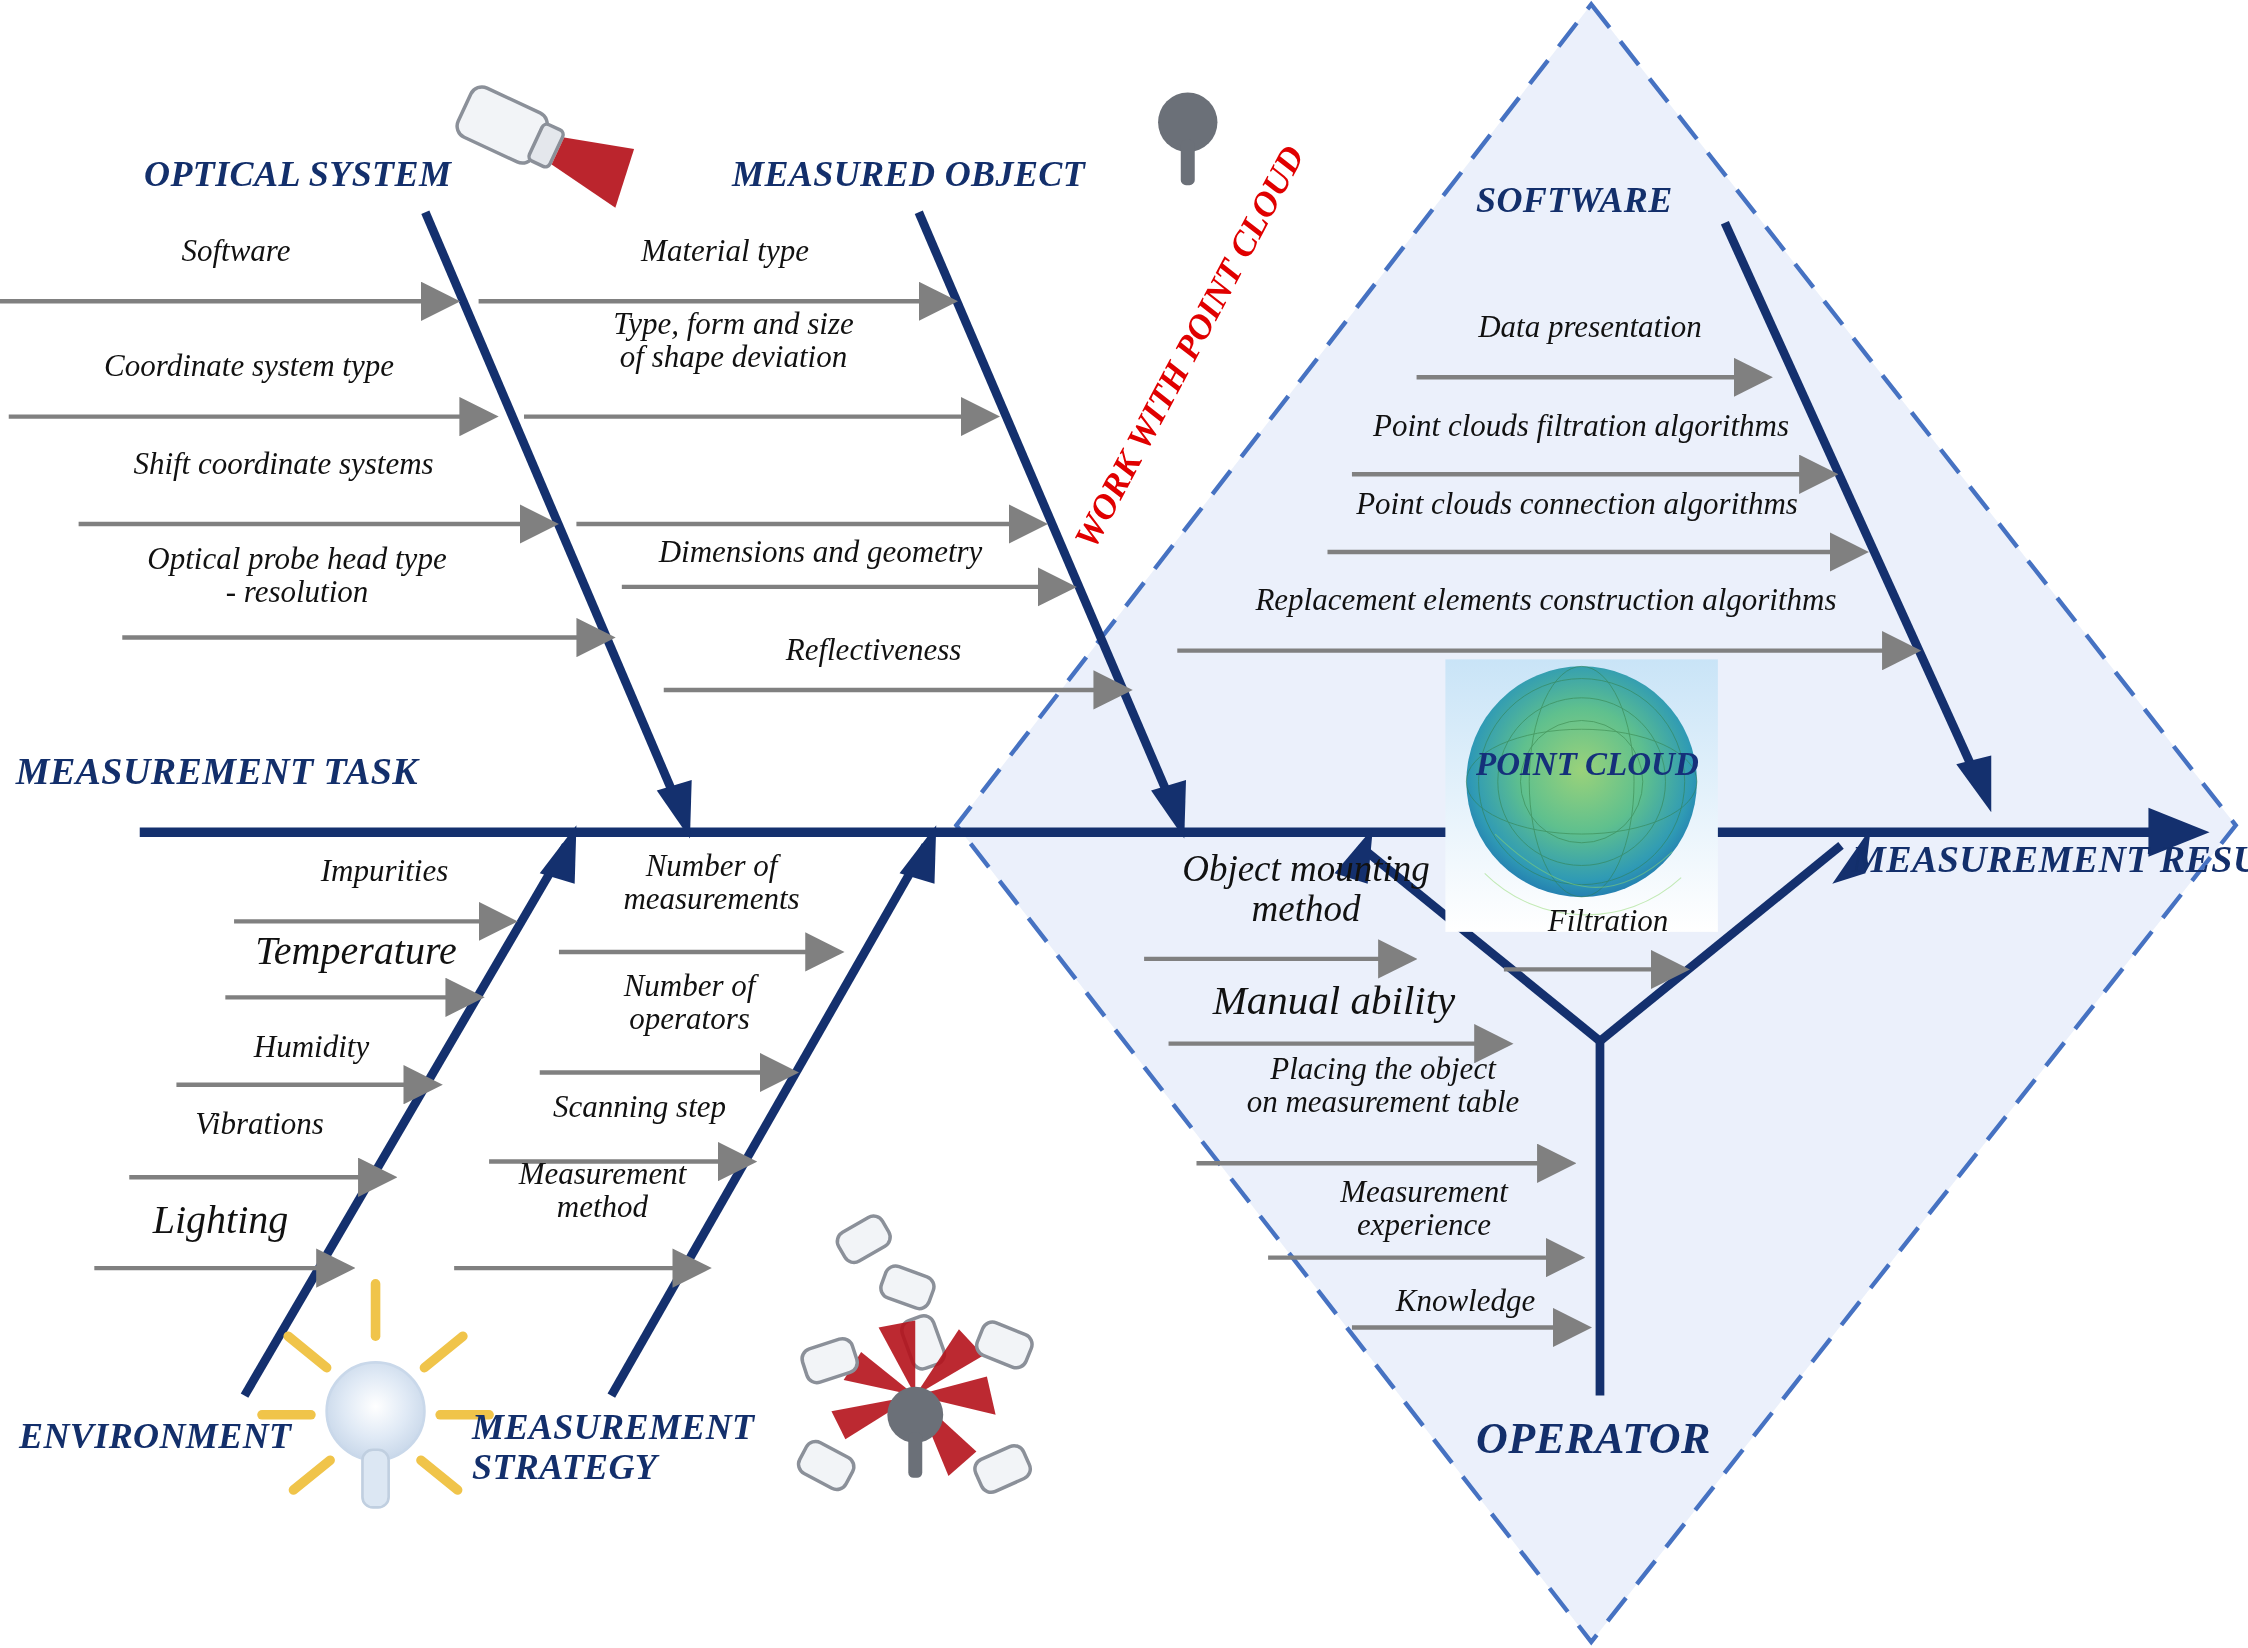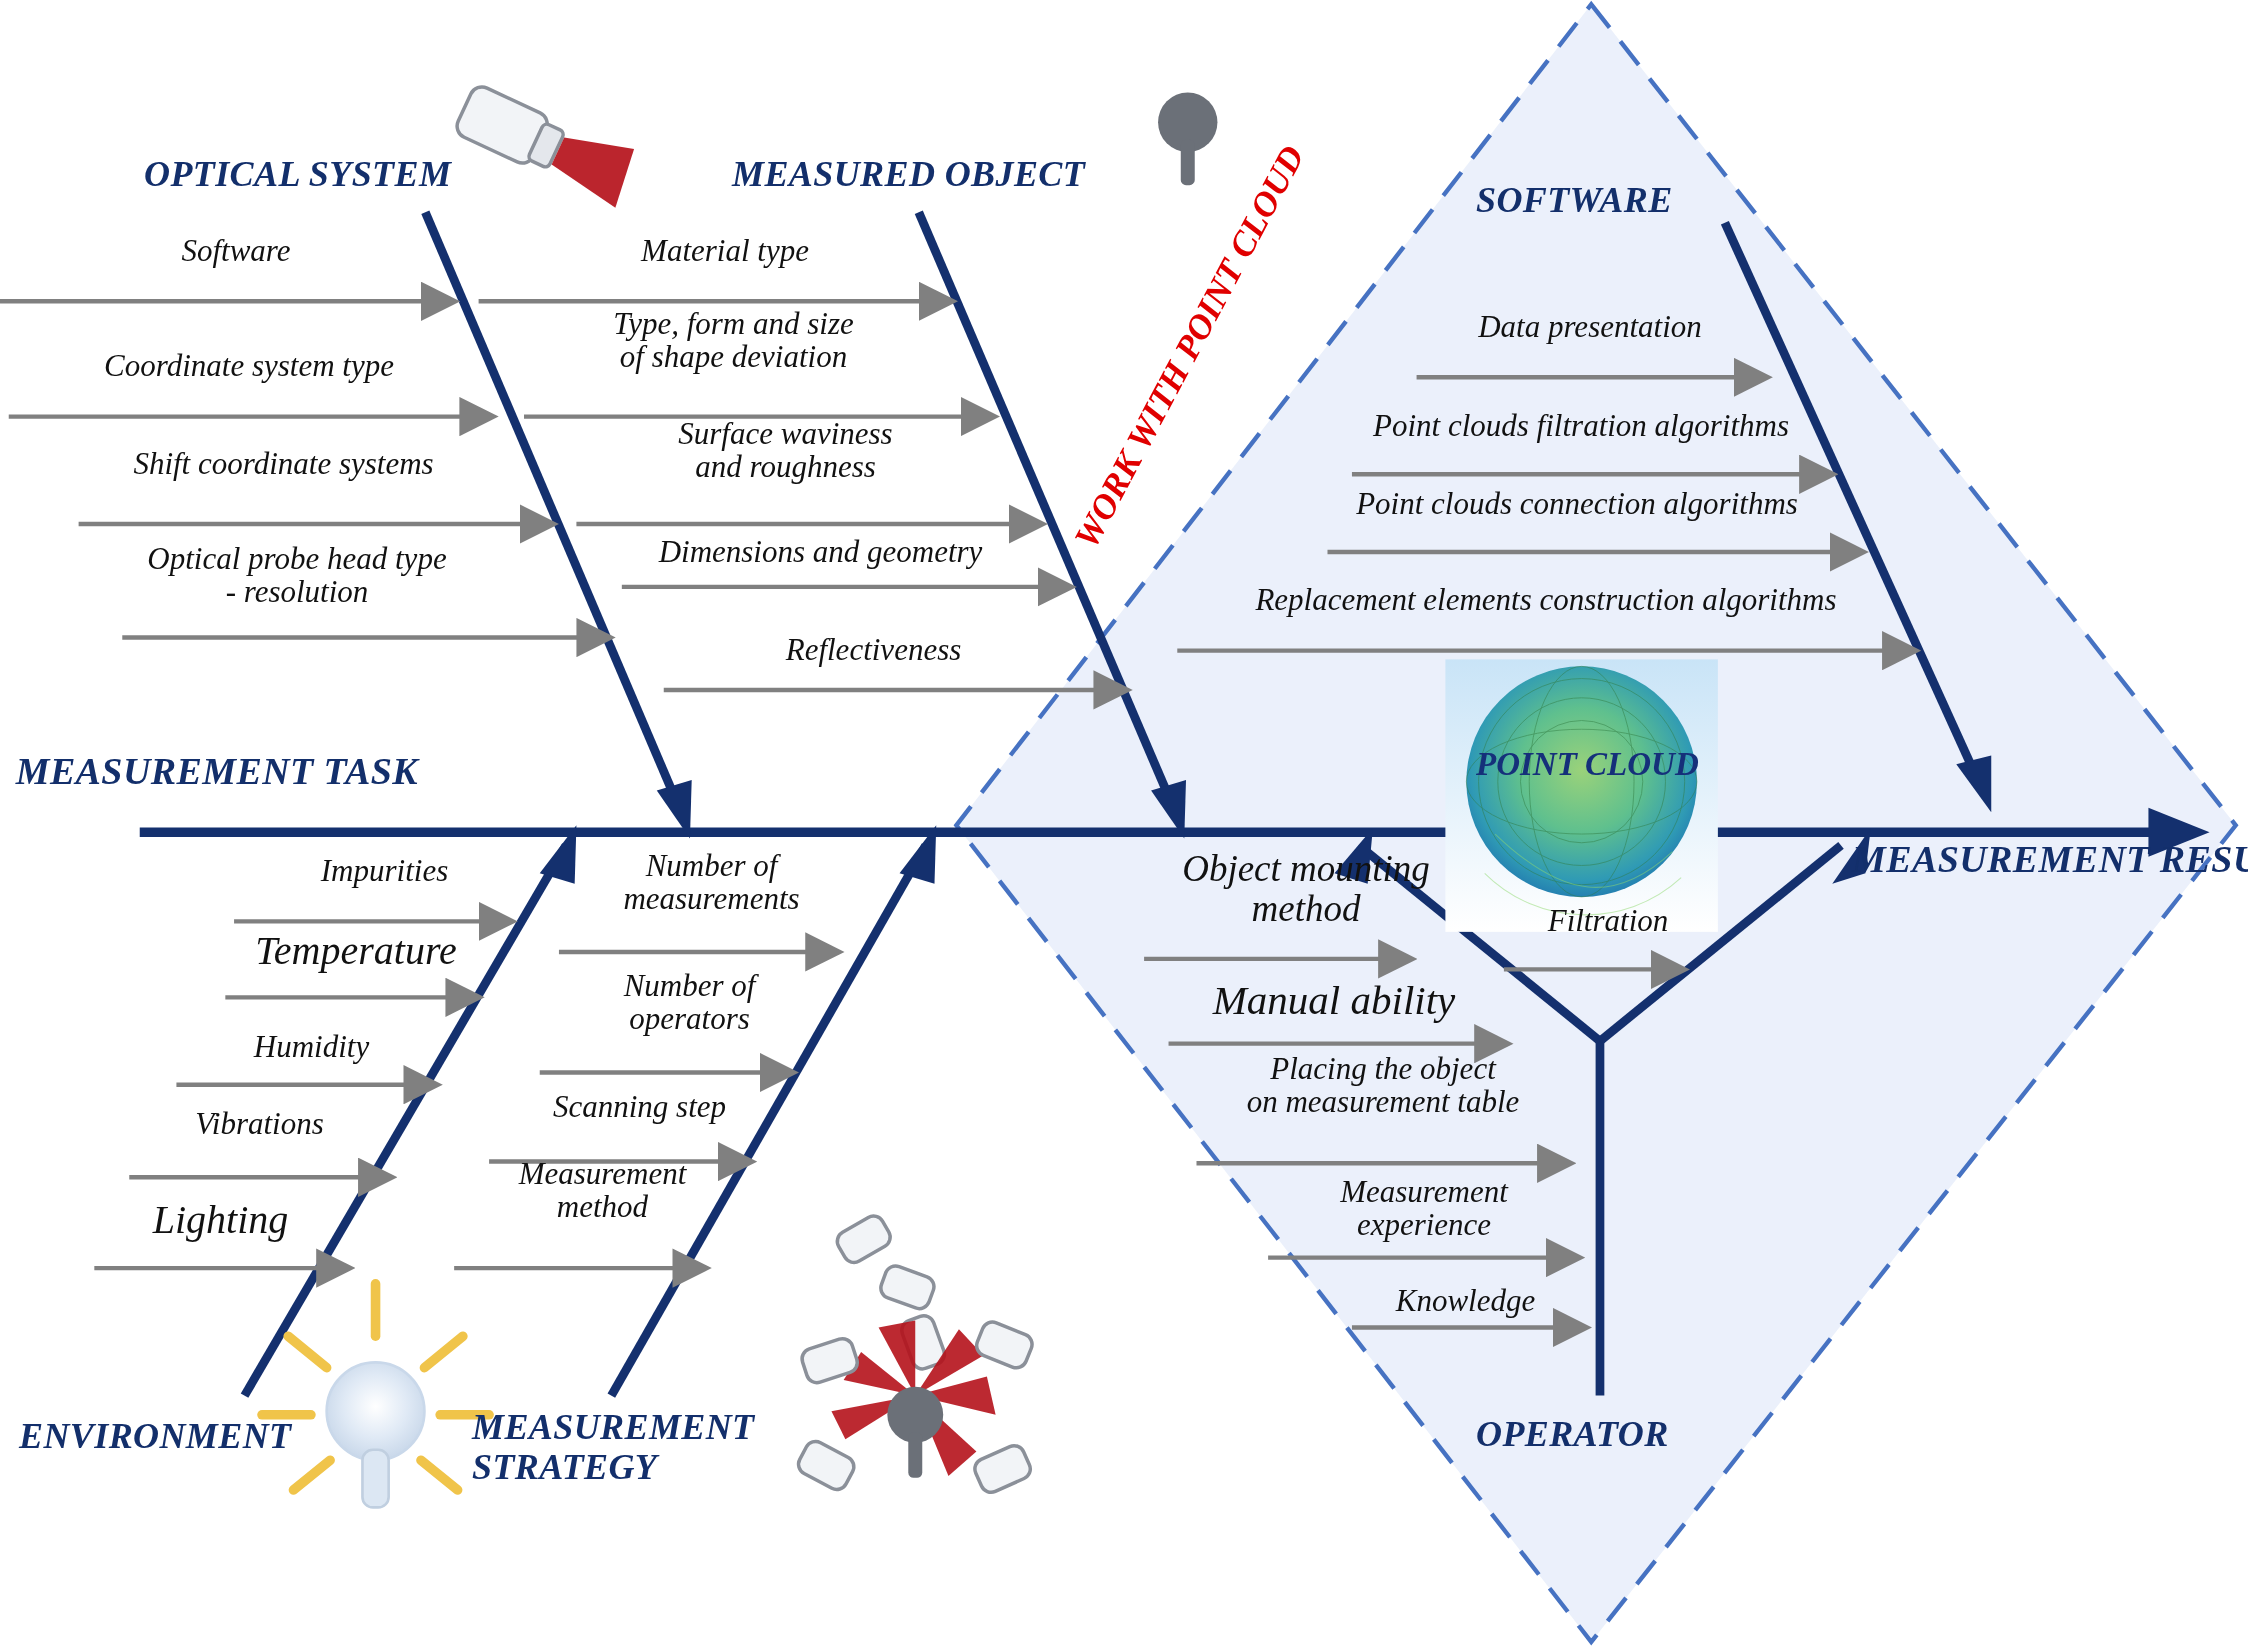--- a/index.html
+++ b/index.html
@@ -198,40 +198,38 @@
       </g>
     </g>
   </svg>
 
   <div class="lbl cat" style="left:144px;top:153px;font-size:36px;">OPTICAL SYSTEM</div>
   <div class="lbl cat" style="left:732px;top:153px;font-size:36px;">MEASURED OBJECT</div>
   <div class="lbl cat" style="left:1476px;top:179px;font-size:36px;">SOFTWARE</div>
   <div class="lbl cat" style="left:19px;top:1415px;font-size:36px;">ENVIRONMENT</div>
   <div class="lbl cat" style="left:472px;top:1408px;font-size:36px;line-height:1.1;white-space:pre;text-align:left;">MEASUREMENT
 STRATEGY</div>
-  <div class="lbl cat" style="left:1476px;top:1413px;font-size:36px;">OPERATOR</div>
+  <div class="lbl cat" style="left:1476px;top:1413px;font-size:44px;">OPERATOR</div>
 
   <div class="lbl cat" style="left:15.7px;top:751px;font-size:38px;line-height:1.1;white-space:pre;">MEASUREMENT TASK</div>
   <div class="lbl cat" style="left:1852px;top:838px;font-size:38px;line-height:1.12;white-space:pre;">MEASUREMENT RESULT</div>
 
   <div class="wpc" style="left:1102px;top:515px;font-size:35px;transform:rotate(-62deg);">WORK WITH POINT CLOUD</div>
 
   <div class="pclabel" style="left:1476px;top:747px;width:210px;font-size:33px;white-space:pre;">POINT CLOUD</div>
 
   <div class="factor multi" style="left:105px;top:234px;width:262px;font-size:31px;">Software</div>
   <div class="factor multi" style="left:61px;top:349px;width:376px;font-size:31px;">Coordinate system type</div>
   <div class="factor multi" style="left:87px;top:447px;width:393px;font-size:31px;">Shift coordinate systems</div>
   <div class="factor multi" style="left:105px;top:542px;width:384px;font-size:31px;white-space:pre-line;">Optical probe head type
 - resolution</div>
 
   <div class="factor multi" style="left:559px;top:234px;width:332px;font-size:31px;">Material type</div>
   <div class="factor multi" style="left:559px;top:307px;width:349px;font-size:31px;white-space:pre-line;">Type, form and size
 of shape deviation</div>
-  <div class="factor multi" style="left:611px;top:417px;width:349px;font-size:31px;white-space:pre-line;">Surface waviness
-and roughness</div>
   <div class="factor multi" style="left:611px;top:535px;width:419px;font-size:31px;">Dimensions and geometry</div>
   <div class="factor multi" style="left:734px;top:633px;width:279px;font-size:31px;">Reflectiveness</div>
 
   <div class="factor multi" style="left:1424px;top:310px;width:332px;font-size:31px;">Data presentation</div>
   <div class="factor multi" style="left:1284px;top:409px;width:594px;font-size:31px;">Point clouds filtration algorithms</div>
   <div class="factor multi" style="left:1258px;top:487px;width:638px;font-size:31px;">Point clouds connection algorithms</div>
   <div class="factor multi" style="left:1153px;top:583px;width:786px;font-size:31px;">Replacement elements construction algorithms</div>
 
   <div class="factor multi" style="left:262px;top:854px;width:245px;font-size:31px;">Impurities</div>
   <div class="factor multi" style="left:225px;top:929px;width:262px;font-size:40px;">Temperature</div>

